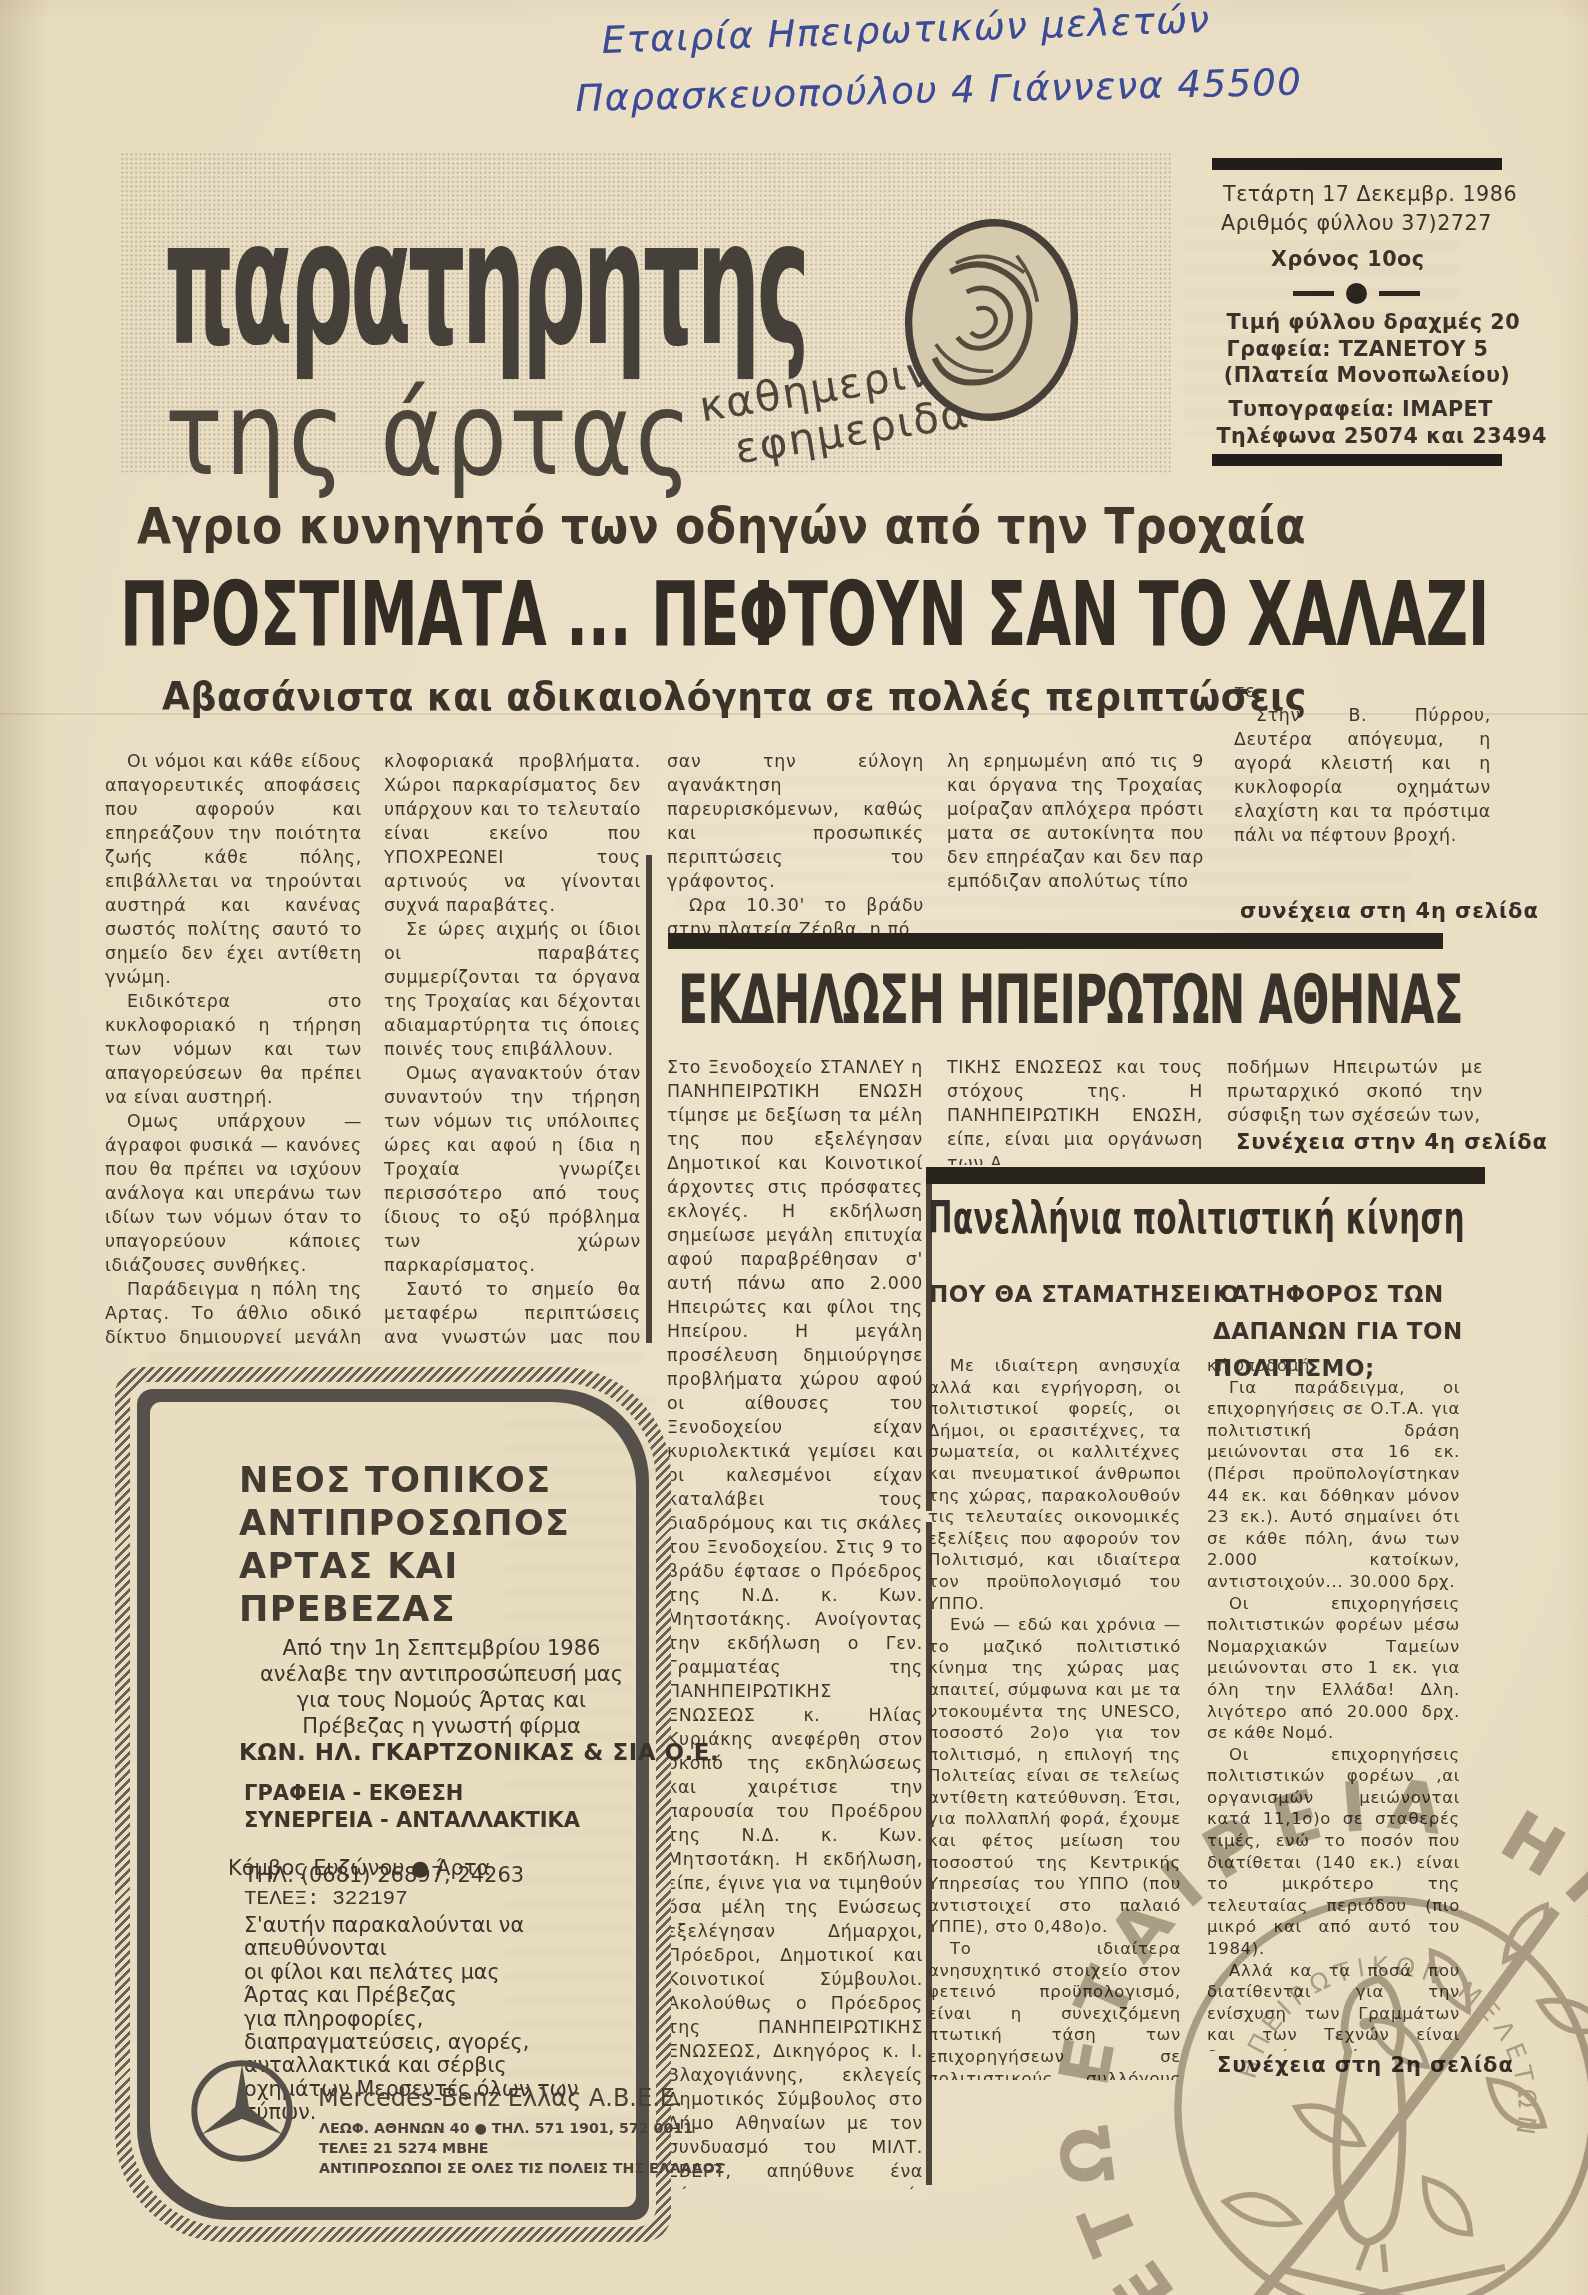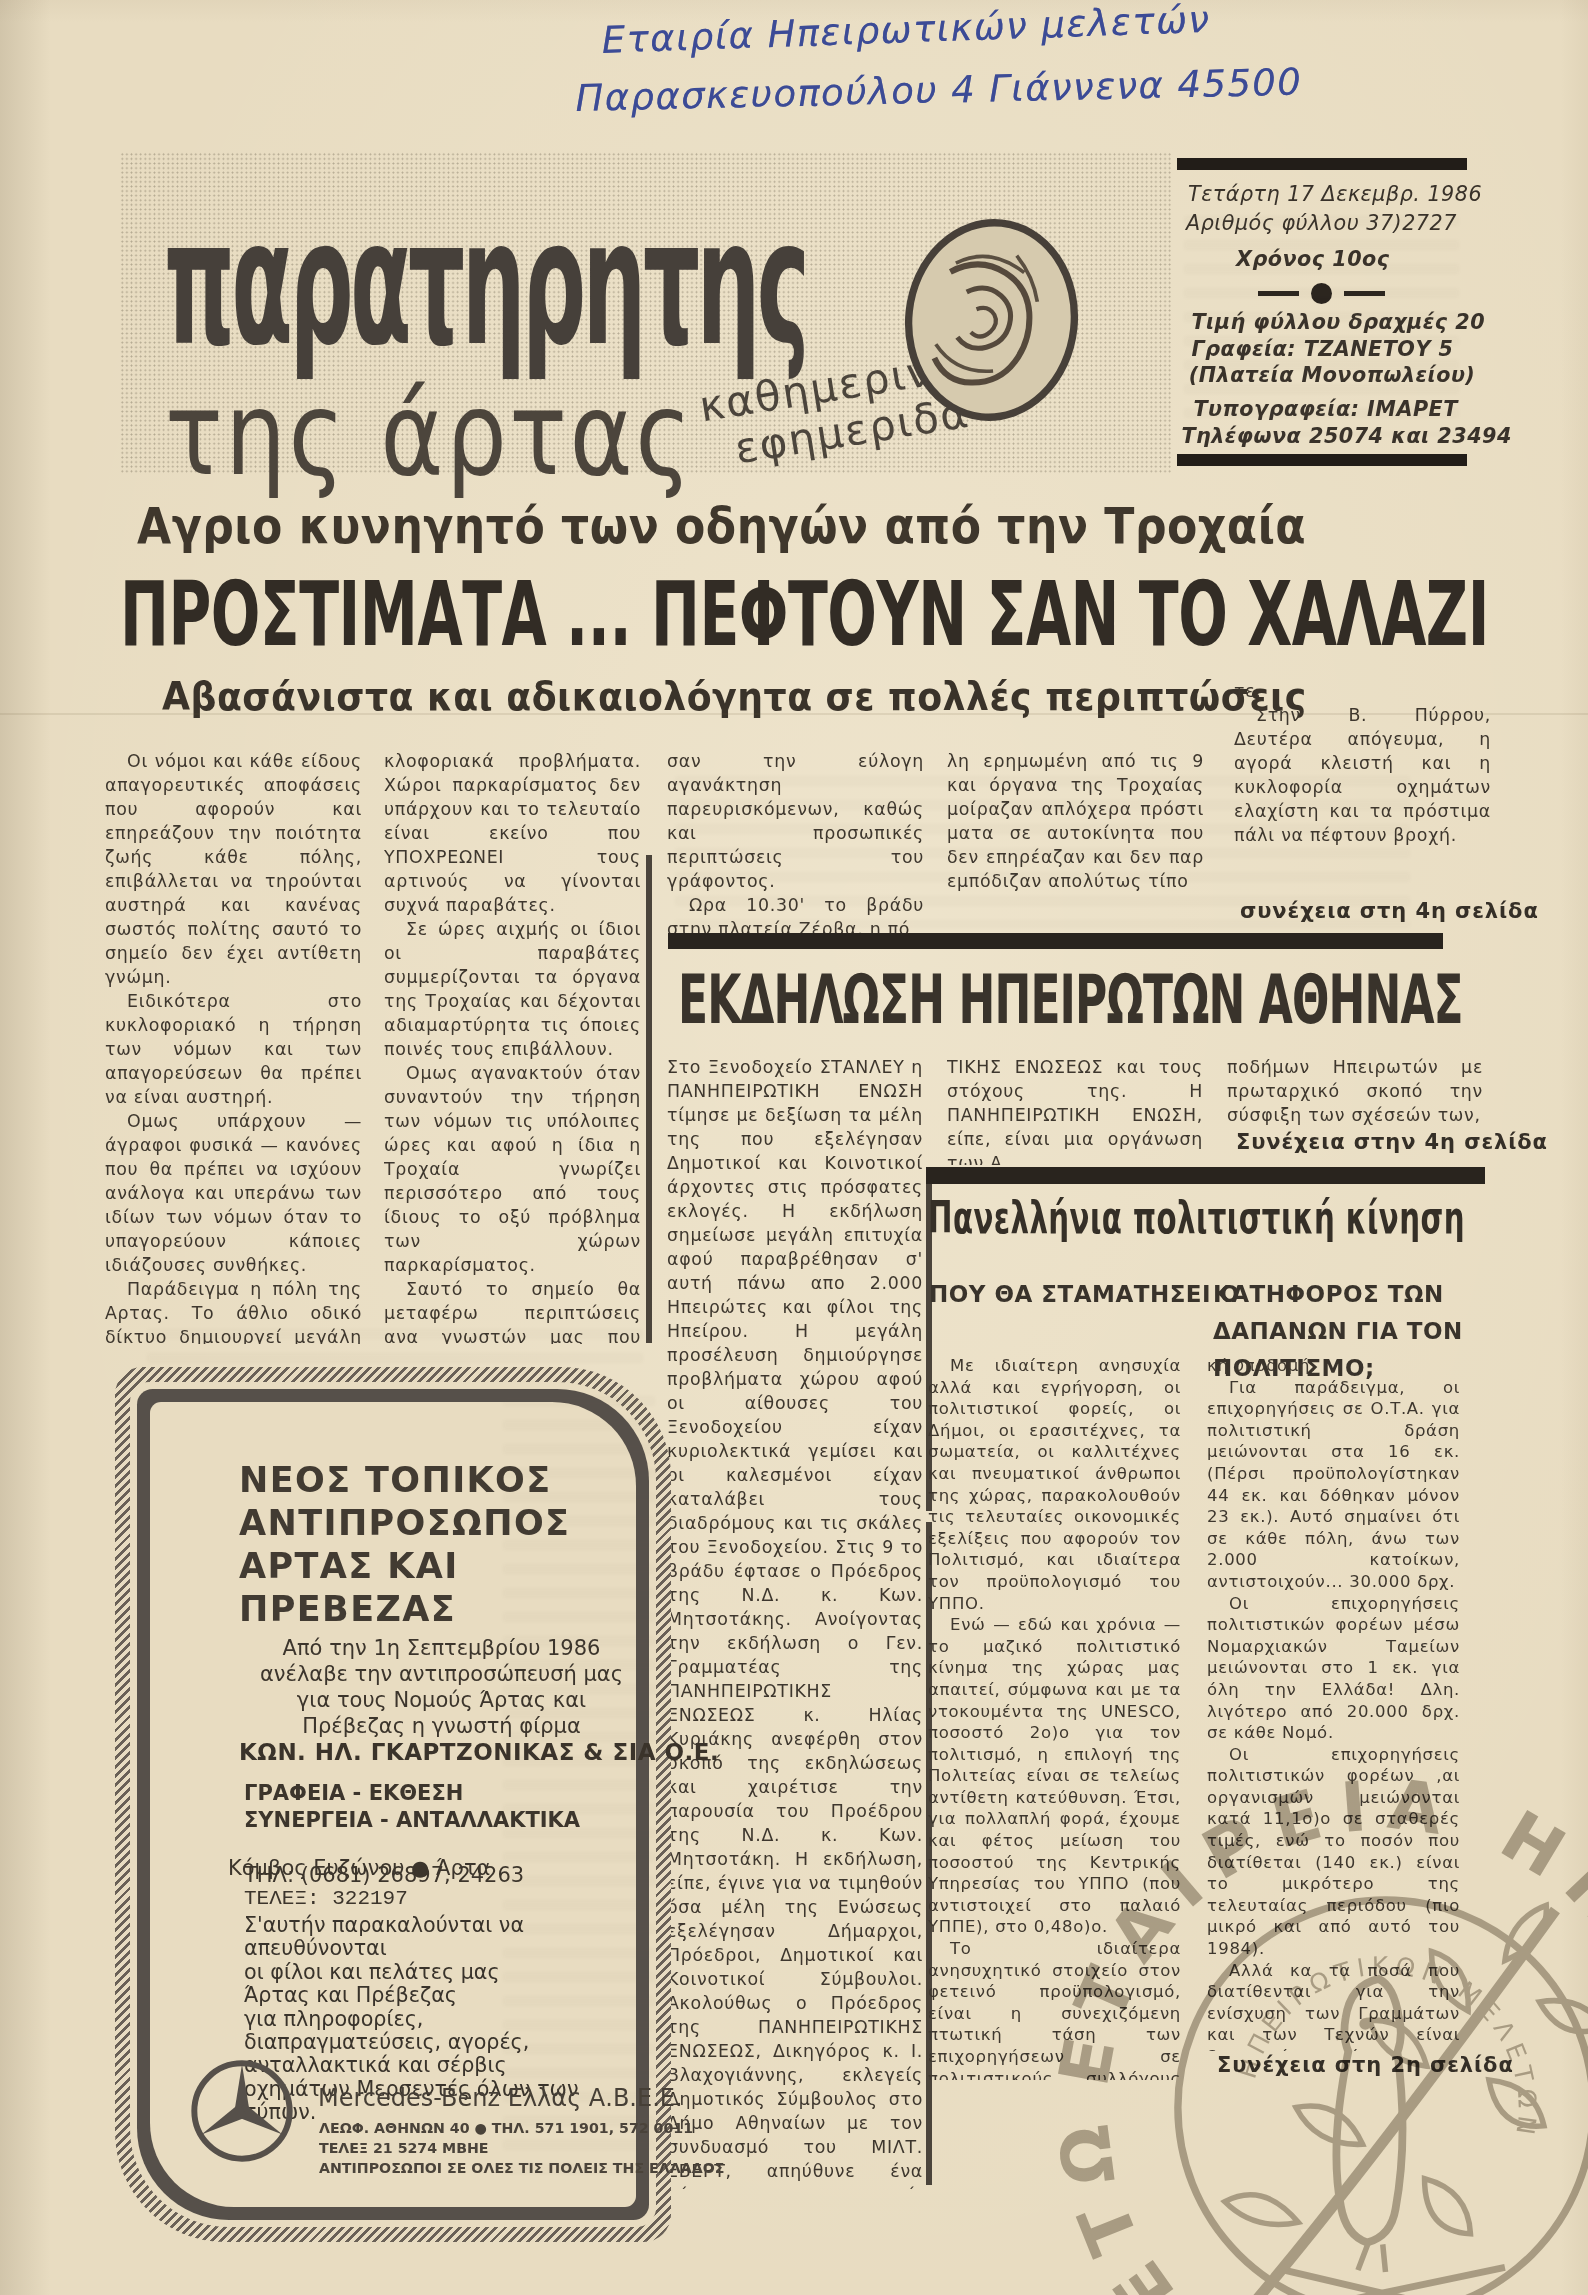--- a/index.html
+++ b/index.html
@@ -96,21 +96,21 @@
       <g transform="rotate(6 210 235)">
         <ellipse cx="210" cy="235" rx="180" ry="212" fill="#d6caae" stroke="#474039" stroke-width="16"></ellipse>
         <path d="M110,140 q60,-40 120,-10 q50,25 60,80 q10,60 -20,110 q-30,50 -90,55 q-55,5 -85,-45" fill="none" stroke="#55493c" stroke-width="13"></path>
         <path d="M150,180 q40,-25 75,0 q30,22 25,60 q-5,40 -45,55 q-38,14 -65,-15" fill="none" stroke="#55493c" stroke-width="11"></path>
         <path d="M175,215 q25,-12 40,8 q12,18 -5,38 q-20,22 -42,5" fill="none" stroke="#55493c" stroke-width="9"></path>
         <path d="M95,300 q50,60 130,45 M120,120 q70,-45 150,5 M250,90 q40,40 55,95" fill="none" stroke="#5a4f41" stroke-width="8"></path>
       </g>
     </svg>
   </div>
 
-  <div class="abs" style="left:1175px;top:155px;width:309px;height:321px;font-style:italic;">
+  <div class="abs" style="left:1210px;top:155px;width:309px;height:321px;">
     <div class="abs infobar" style="left:1.8px;top:2.8px;width:290px;"></div>
     <div class="abs info-line" style="left:13px;top:27px;">Τετάρτη 17 Δεκεμβρ. 1986</div>
     <div class="abs info-line" style="left:11px;top:56px;">Αριθμός φύλλου 37)2727</div>
     <div class="abs info-line b" style="left:61px;top:92px;">Χρόνος 10ος</div>
     <div class="abs orn" style="left:83px;top:128px;">
       <span class="dash"></span>
         <span class="dot"></span>
         <span class="dash"></span>
     </div>
     <div class="abs info-line b" style="left:16.5px;top:155px;">Τιμή φύλλου δραχμές 20</div>

